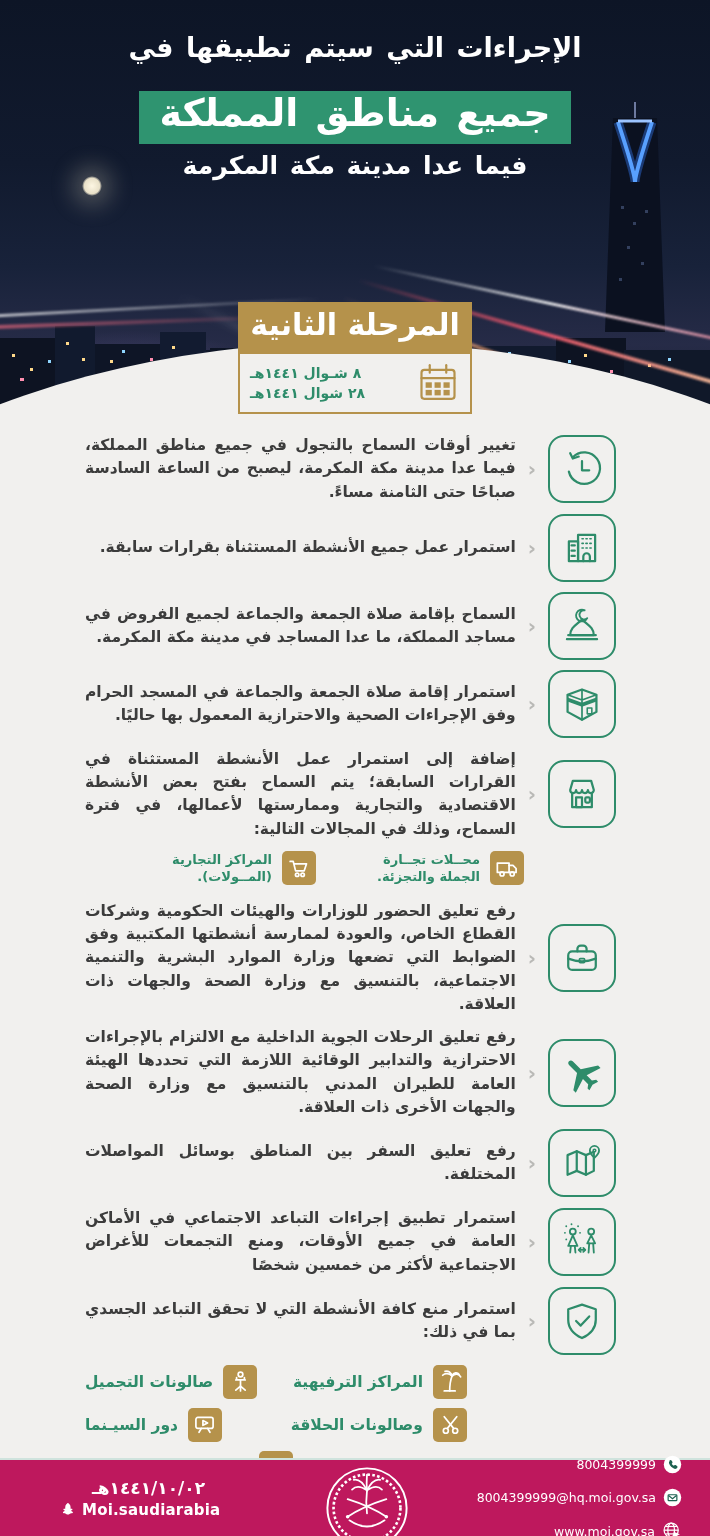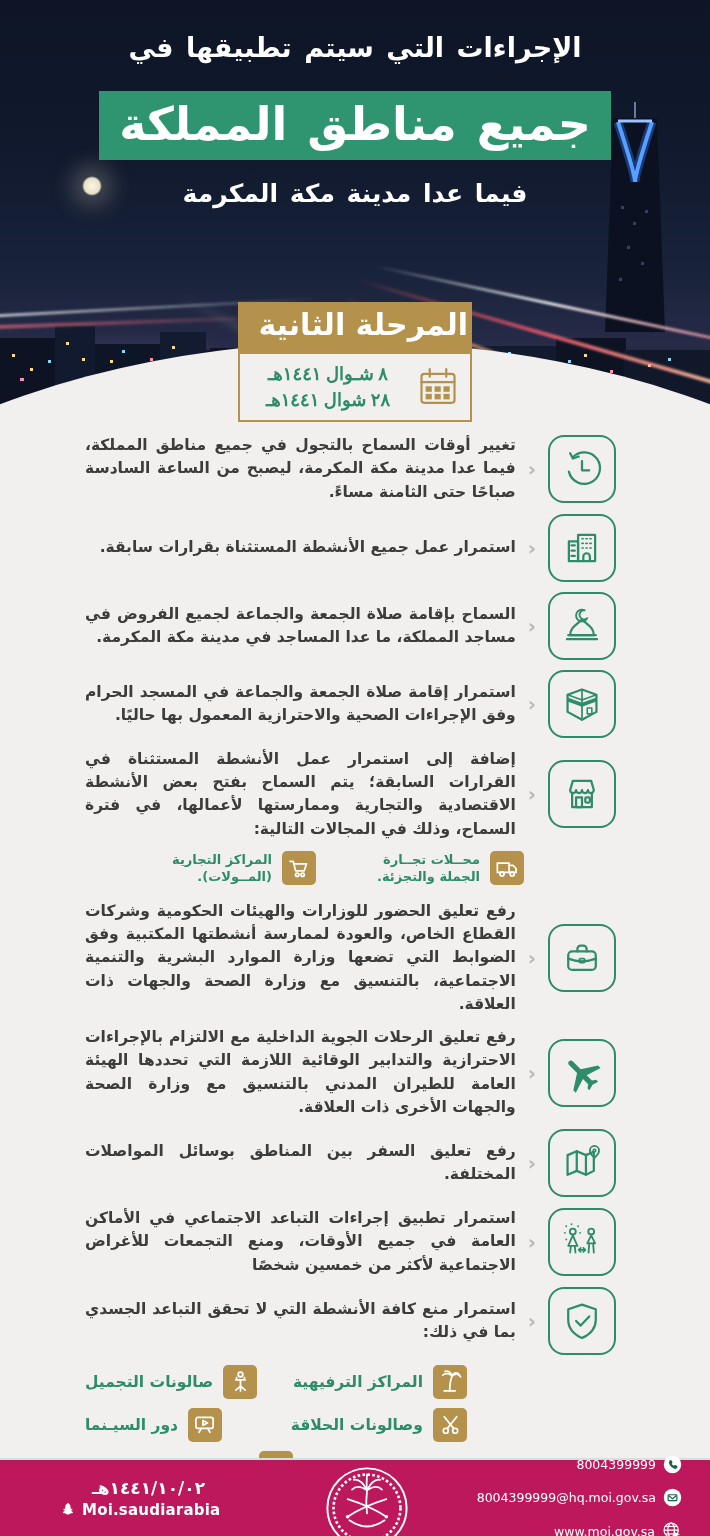--- a/index.html
+++ b/index.html
@@ -31,29 +31,29 @@
   .s6{top:320px;left:-10px;width:300px;height:4px;transform:rotate(-2deg);
       background:linear-gradient(90deg,rgba(255,110,130,.6),rgba(255,110,130,0));}
   .s7{top:416px;left:150px;width:560px;height:8px;transform:rotate(26deg);filter:blur(3px);
       background:linear-gradient(90deg,rgba(255,255,255,0),rgba(255,255,255,.8));}
   .dome{position:absolute;top:342px;left:50%;transform:translateX(-50%);width:1400px;height:900px;
         border-radius:50%;background:#F1F0EE;}
 
   
   .title{position:absolute;top:32px;left:0;width:710px;text-align:center;direction:rtl;z-index:4;color:#fff;}
   .t1{font-size:27px;font-weight:bold;word-spacing:3px;}
-  .t2{display:inline-block;margin:9px auto 7px;padding:6px 20px 9px;font-size:46px;font-weight:bold;
+  .t2{display:inline-block;margin:9px auto 7px;padding:0 20px 9px;font-size:38px;font-weight:bold;
       color:#fff;word-spacing:4px;}
-  .t3{font-size:25px;font-weight:bold;word-spacing:3px;margin-top:12px;}
+  .t3{font-size:25px;font-weight:bold;word-spacing:3px;}
 
   
   .phase{position:absolute;top:302px;left:50%;transform:translateX(-50%);width:234px;z-index:6;}
-  .phase-banner{color:#fff;font-size:30px;font-weight:bold;text-align:right;padding:5px 4px 10px;direction:rtl;}
+  .phase-banner{color:#fff;font-size:30px;font-weight:bold;text-align:center;padding:5px 4px 10px;direction:rtl;}
   .phase-dates{border:2px solid #B5924B;padding:7px 10px;display:flex;direction:rtl;align-items:center;gap:10px;}
-  .dates-col{flex:1;direction:rtl;text-align:center;font-weight:bold;font-size:18px;line-height:1.45;font-family:Liberation Serif, serif;}
+  .dates-col{flex:1;direction:rtl;text-align:left;font-weight:bold;font-size:14px;line-height:1.45;}
 
   
   .list{position:absolute;top:430px;left:0;right:0;bottom:76px;padding:4px 94px 0 85px;overflow:hidden;}
   .row{display:flex;direction:rtl;align-items:center;gap:12px;margin-bottom:10px;}
   .badge{width:64px;height:64px;border:2px solid #2E8C6A;border-radius:16px;flex:none;
          display:flex;align-items:center;justify-content:center;}
   .badge svg{width:42px;height:42px;stroke:#2E8C6A;fill:none;stroke-width:3.4;
              stroke-linecap:round;stroke-linejoin:round;}
   .chev{color:#B9B9B6;font-size:20px;font-weight:bold;flex:none;line-height:1;}
   .row p{margin:0;flex:1;font-size:15.5px;font-weight:bold;color:#3C3C3C;line-height:1.5;

